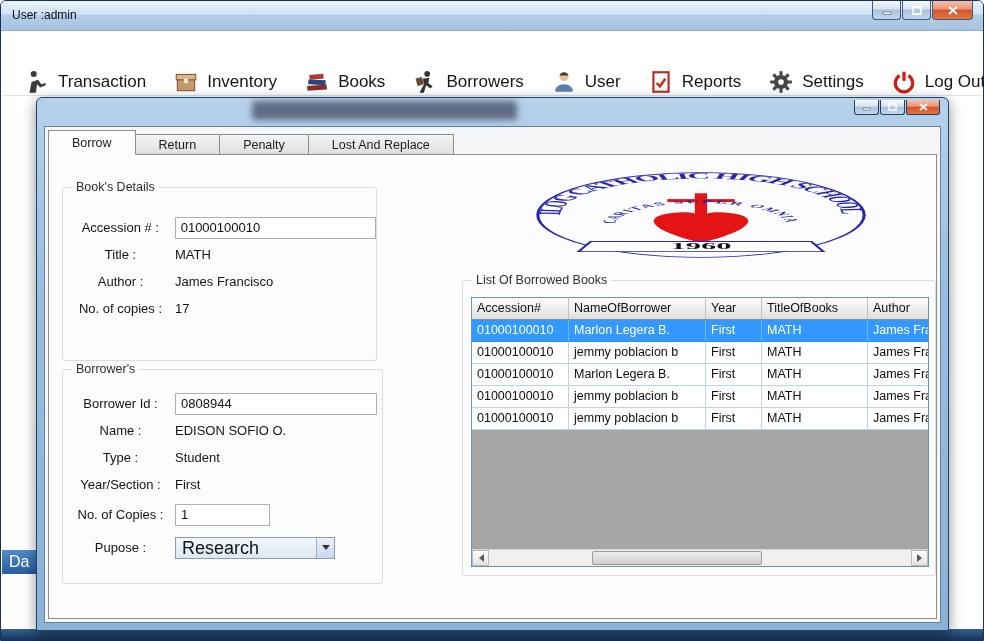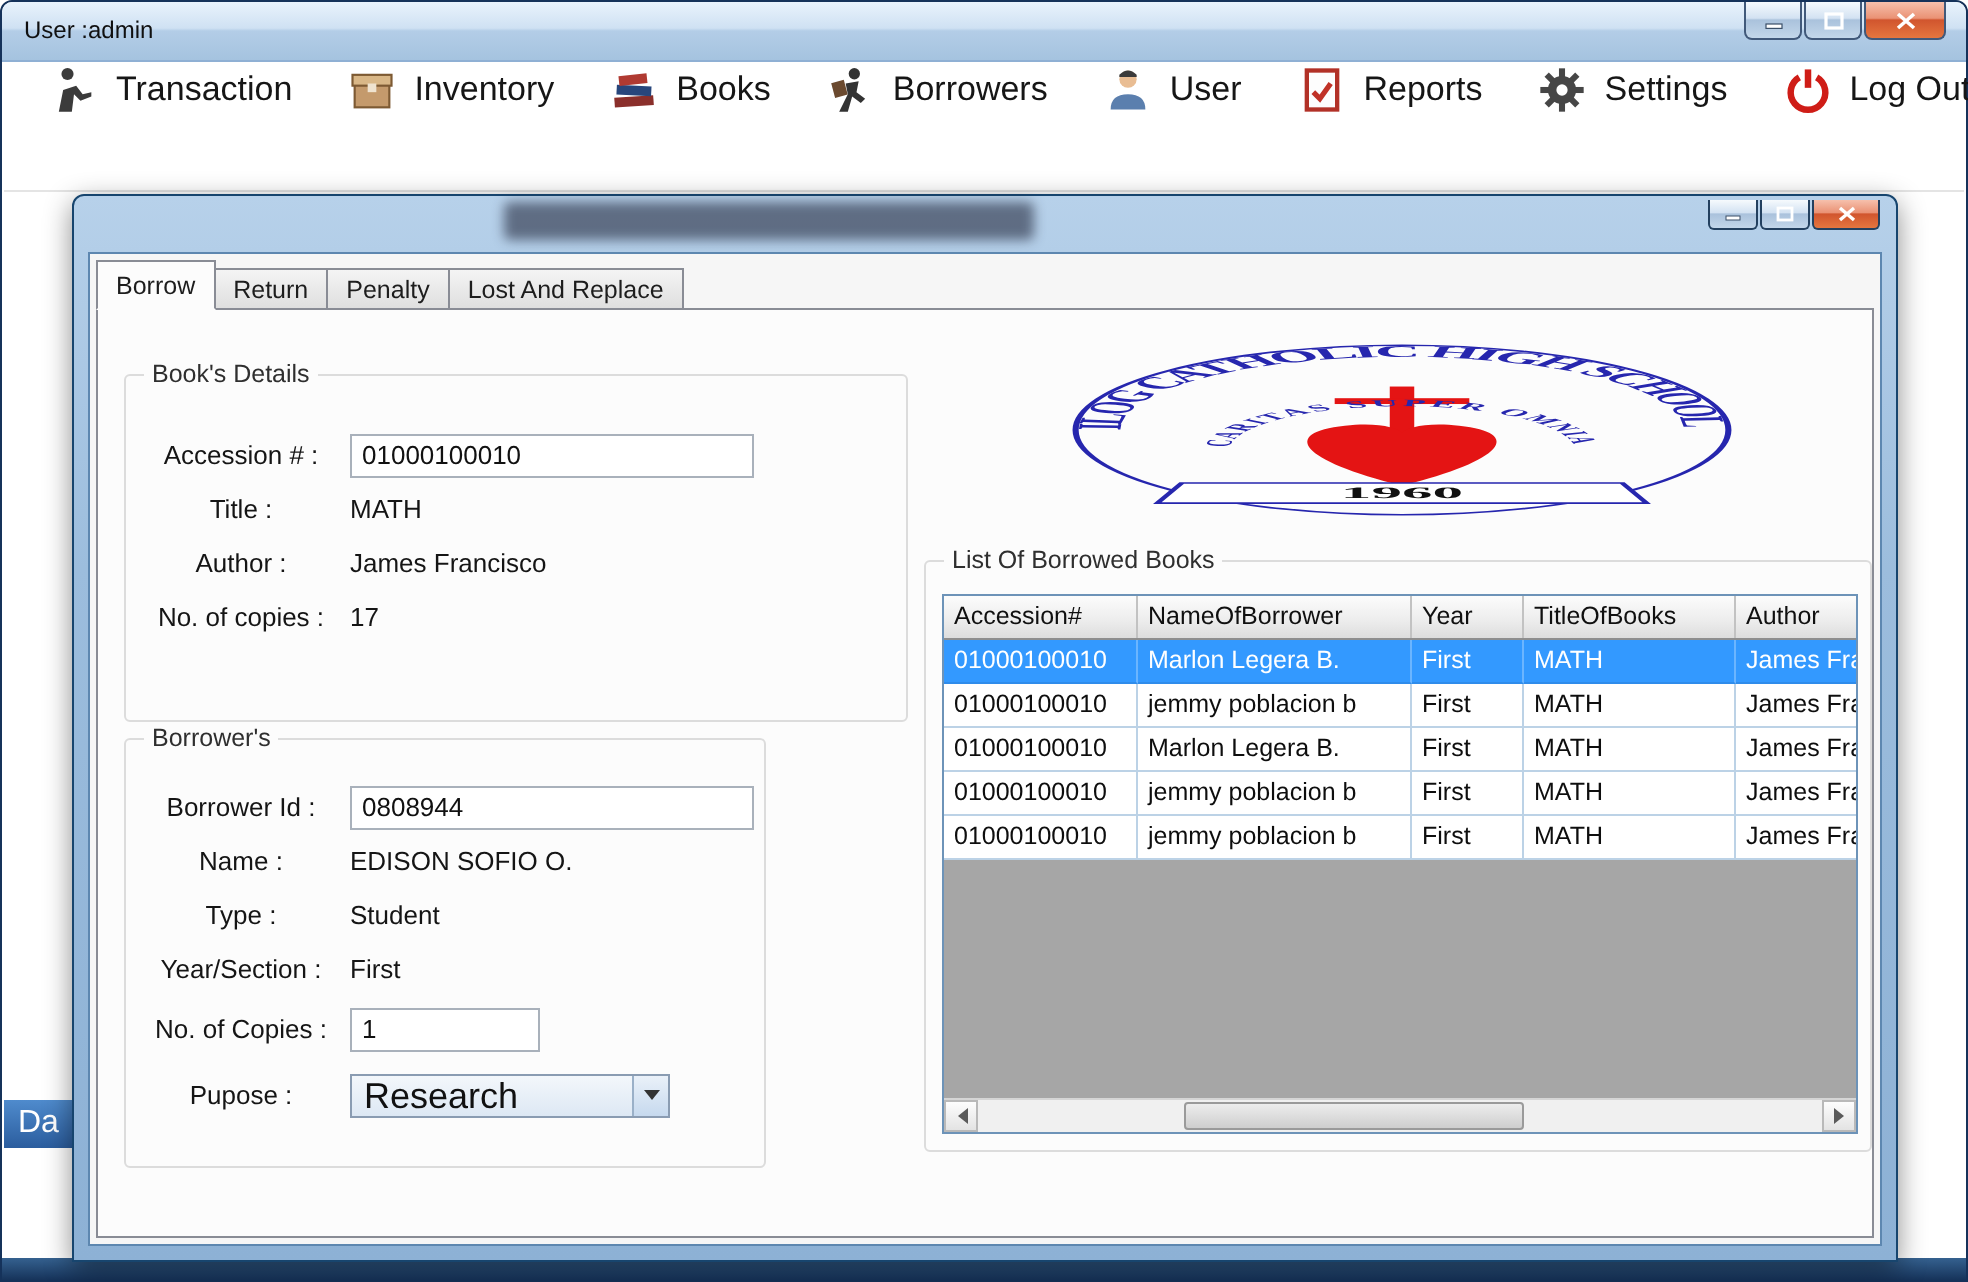--- a/index.html
+++ b/index.html
@@ -14,21 +14,21 @@
   .main-title { position:absolute; left:11px; top:7px; font-size:12px; color:#101010; }
   .win-btns { position:absolute; top:0; right:10px; display:flex; gap:1px; }
   .wbtn { height:19px; border:1px solid #41597a; border-top:none; border-radius:0 0 4px 4px;
     display:flex; align-items:center; justify-content:center; cursor:default; }
   .wbtn.min, .wbtn.max { width:29px; background:linear-gradient(#f6fafd, #d3e2f2 45%, #aac2dc 50%, #c3d7ea); }
   .wbtn.close { width:41px; background:linear-gradient(#f6c0ac, #ea9275 45%, #d1552e 50%, #e5763f); }
   .wbtn svg { display:block; }
 
   
   .toolbar { position:absolute; top:31px; left:1px; right:1px; height:64px; background:#fff;
-    border-bottom:1px solid #e4e4e4; display:flex; align-items:flex-start; padding-left:22px; gap:27px; }
+    border-bottom:1px solid #e4e4e4; display:flex; align-items:flex-end; padding-left:22px; gap:27px; }
   .tb-item { display:flex; align-items:center; gap:8px; font-size:17px; color:#161616; cursor:default; white-space:nowrap; }
   .tb-item svg { display:block; }
 
   
   .status-strip { position:absolute; left:1px; top:549px; width:42px; height:24px; z-index:2;
     background:linear-gradient(#4f8bcd, #2b5d9e); color:#fff; font-size:16px; line-height:24px;
     padding-left:7px; overflow:hidden; white-space:nowrap; }
   .main-bottom { position:absolute; left:0; right:0; bottom:0; height:11px; z-index:2;
     background:linear-gradient(#35618f, #16335a); }
 
@@ -43,35 +43,35 @@
   .cbtn { height:15px; border:1px solid #23405f; border-top:none; border-radius:0 0 3px 3px;
     display:flex; align-items:center; justify-content:center; cursor:default; }
   .cbtn.min, .cbtn.max { width:25px; background:linear-gradient(#f6fafd, #d3e2f2 45%, #aac2dc 50%, #c3d7ea); }
   .cbtn.close { width:34px; background:linear-gradient(#f6c0ac, #ea9275 45%, #d1552e 50%, #e5763f); }
 
   .child-client { position:absolute; left:7px; top:28px; right:7px; bottom:7px;
     background:#f6f6f6; border:1px solid #5d87b0; }
 
   
   .tabs { position:absolute; left:3px; top:3px; height:25px; display:flex; align-items:flex-end; z-index:3; }
-  .tab { height:21px; line-height:21px; padding:0 9px; font-size:12.5px; color:#1d1d1d;
+  .tab { height:21px; line-height:21px; padding:0 23px; font-size:12.5px; color:#1d1d1d;
     background:linear-gradient(#f4f4f4, #dfdfdf); border:1px solid #898c95; border-left:none; cursor:default; }
   .tab:first-child { border-left:1px solid #898c95; }
   .tab.active { height:25px; line-height:24px; background:#fcfcfc; border-left:1px solid #898c95;
     border-bottom:1px solid #fcfcfc; position:relative; z-index:4; }
 
   .panel { position:absolute; left:3px; right:3px; top:27px; bottom:3px; background:#fcfcfc;
     border:1px solid #898c95; }
 
   
   .groupbox { position:absolute; border:1px solid #dcdcdc; border-radius:3px; }
   .legend { position:absolute; top:-8px; left:9px; background:#fcfcfc; padding:0 4px;
     font-size:12.5px; color:#2f2f2f; white-space:nowrap; }
 
-  .gb-book { left:13px; top:32px; width:392px; height:174px; padding-top:26px; }
+  .gb-book { left:13px; top:32px; width:315px; height:174px; padding-top:26px; }
   .gb-borrower { left:13px; top:214px; width:321px; height:215px; padding-top:20px; }
 
   .field-row { display:flex; align-items:center; height:27px; padding-left:10px; font-size:13px; color:#151515; }
   .field-row.tall { height:33px; }
   .flabel { width:102px; text-align:center; padding-right:7px; white-space:nowrap; }
   .fvalue { white-space:nowrap; }
   .tbox { height:22px; border:1px solid #a9b1bb; background:#fff; font-family:"Liberation Sans",sans-serif;
     font-size:13px; padding:0 5px; color:#111; }
   .tbox.w200 { width:202px; } .tbox.w95 { width:95px; }
 

